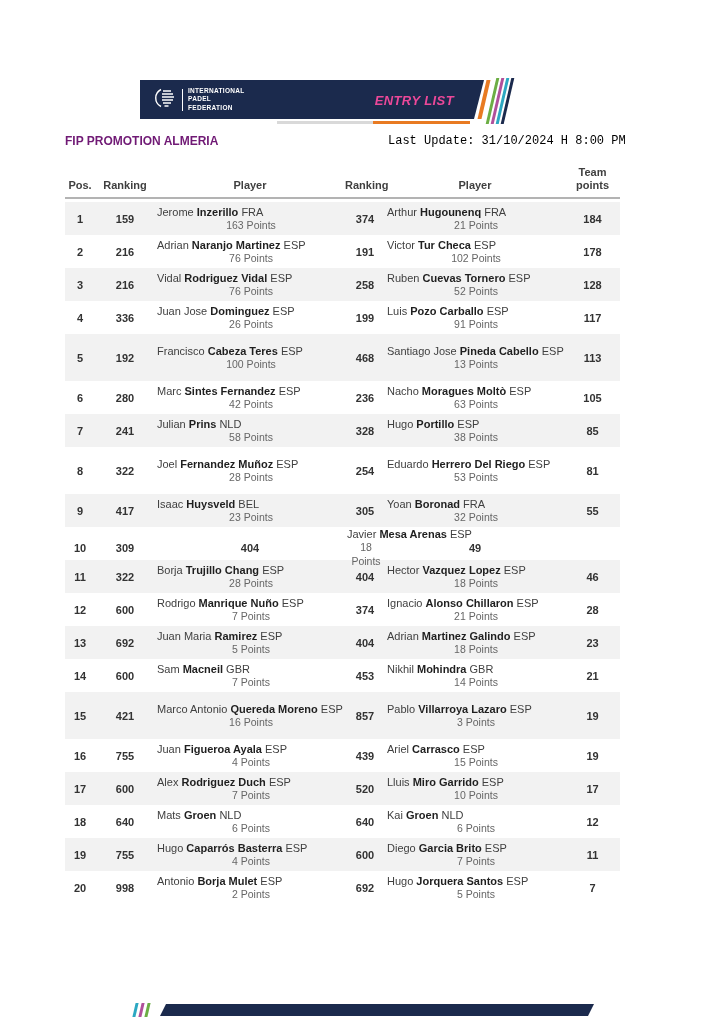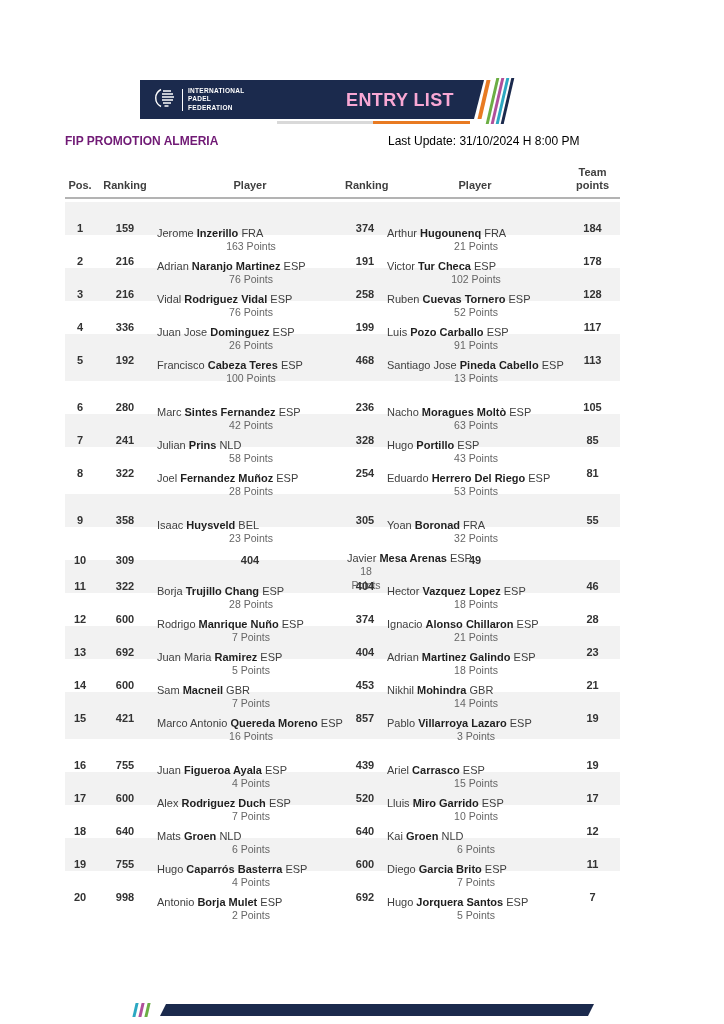--- a/index.html
+++ b/index.html
@@ -14,53 +14,53 @@
     position:absolute; left:140px; top:80px; width:344px; height:39px;
     background:#1b2a4d;
     clip-path:polygon(0 0, 100% 0, calc(100% - 10px) 100%, 0 100%);
     display:flex; align-items:center;
   }
   .logo-wrap { display:flex; align-items:center; padding-left:14px; }
   .logo-divider { width:1px; height:22px; background:#ffffff; margin:0 5px 0 4px; }
   .org-lines { color:#ffffff; font-weight:bold; font-size:6.5px; line-height:1.25; letter-spacing:0.3px; }
   .entry-list {
     position:absolute; right:30px; top:50%; transform:translateY(-50%);
-    color:#f9a8d4; font-weight:bold; font-size:18px; letter-spacing:0.4px;
+    color:#ec4899; font-weight:bold; font-style:italic; font-size:13px; letter-spacing:0.4px;
   }
   .stripe { position:absolute; transform:skewX(-13deg); }
   .stripe-orange { left:482px; top:80px; width:4px; height:39px; }
   .stripe-a { left:491px; top:78px; width:3px; height:46px; }
   .stripe-b { left:496px; top:78px; width:3px; height:46px; }
   .stripe-c { left:501px; top:78px; width:3px; height:46px; }
   .stripe-d { left:506px; top:78px; width:3px; height:46px; }
   .underline-gray   { position:absolute; left:277px; top:121px; width:96px; height:3px; background:#d9d9d9; }
   .underline-orange { position:absolute; left:373px; top:121px; width:97px; height:3px; }
 
   
   .event-title { position:absolute; left:65px; top:134px; font-size:12px; font-weight:bold; color:#701a75; }
-  .last-update { position:absolute; left:388px; top:134px; font-size:12px; color:#000000; }
+  .last-update { position:absolute; left:388px; top:134px; font-size:12px; color:#000000;font-family:Liberation Mono, monospace; }
 
   
   .thead {
     position:absolute; left:65px; top:166px; width:555px;
     display:grid; grid-template-columns:30px 60px 190px 40px 180px 55px;
     align-items:end; padding-bottom:5px; border-bottom:2px solid #b3b3b3;
     font-size:11px; font-weight:bold; color:#3f3f3f;
   }
   .thead .h { text-align:center; line-height:1.2; }
   .tbody { position:absolute; left:65px; top:202px; width:555px; }
   .row {
     display:grid; grid-template-columns:30px 60px 190px 40px 180px 55px;
     align-items:center; height:33px;
   }
   .row.tall { height:47px; }
   .row:nth-child(odd) { background:#f2f2f2; }
   .c.pos, .c.rank, .c.team { text-align:center; font-size:11px; font-weight:bold; color:#333333; }
   .c.player { padding-left:2px; font-size:11px; color:#404040; }
-  .pname { line-height:1.3; white-space:nowrap;margin-top:24px; }
+  .pname { line-height:1.3; white-space:nowrap; }
   .pname b { color:#1f1f1f; }
   .ppoints { line-height:1.3; color:#666666; font-size:10.5px;text-align:center; }
 
   
   .footer-bar {
     position:absolute; left:160px; top:1004px; width:434px; height:12px; background:#1b2a4d;
     clip-path:polygon(6px 0, 100% 0, calc(100% - 6px) 100%, 0 100%);
   }
   .fstripe { position:absolute; transform:skewX(-13deg); width:3px; height:14px; top:1003px; }
   .fstripe-a { left:134px; } .fstripe-b { left:140px; } .fstripe-c { left:146px; }
@@ -210,21 +210,21 @@
   <div class="row">
     <div class="c pos">7</div>
     <div class="c rank">241</div>
     <div class="c player">
       <div class="pname"><span>Julian</span> <b>Prins</b> <span>NLD</span></div>
       <div class="ppoints">58 Points</div>
     </div>
     <div class="c rank">328</div>
     <div class="c player">
       <div class="pname"><span>Hugo</span> <b>Portillo</b> <span>ESP</span></div>
-      <div class="ppoints">43 Points</div>
+      <div class="ppoints">38 Points</div>
     </div>
     <div class="c team">85</div>
   </div>
 
   <div class="row tall">
     <div class="c pos">8</div>
     <div class="c rank">322</div>
     <div class="c player">
       <div class="pname"><span>Joel</span> <b>Fernandez Muñoz</b> <span>ESP</span></div>
       <div class="ppoints">28 Points</div>
@@ -232,21 +232,21 @@
     <div class="c rank">254</div>
     <div class="c player">
       <div class="pname"><span>Eduardo</span> <b>Herrero Del Riego</b> <span>ESP</span></div>
       <div class="ppoints">53 Points</div>
     </div>
     <div class="c team">81</div>
   </div>
 
   <div class="row">
     <div class="c pos">9</div>
-    <div class="c rank">358</div>
+    <div class="c rank">417</div>
     <div class="c player">
       <div class="pname"><span>Isaac</span> <b>Huysveld</b> <span>BEL</span></div>
       <div class="ppoints">23 Points</div>
     </div>
     <div class="c rank">305</div>
     <div class="c player">
       <div class="pname"><span>Yoan</span> <b>Boronad</b> <span>FRA</span></div>
       <div class="ppoints">32 Points</div>
     </div>
     <div class="c team">55</div>

